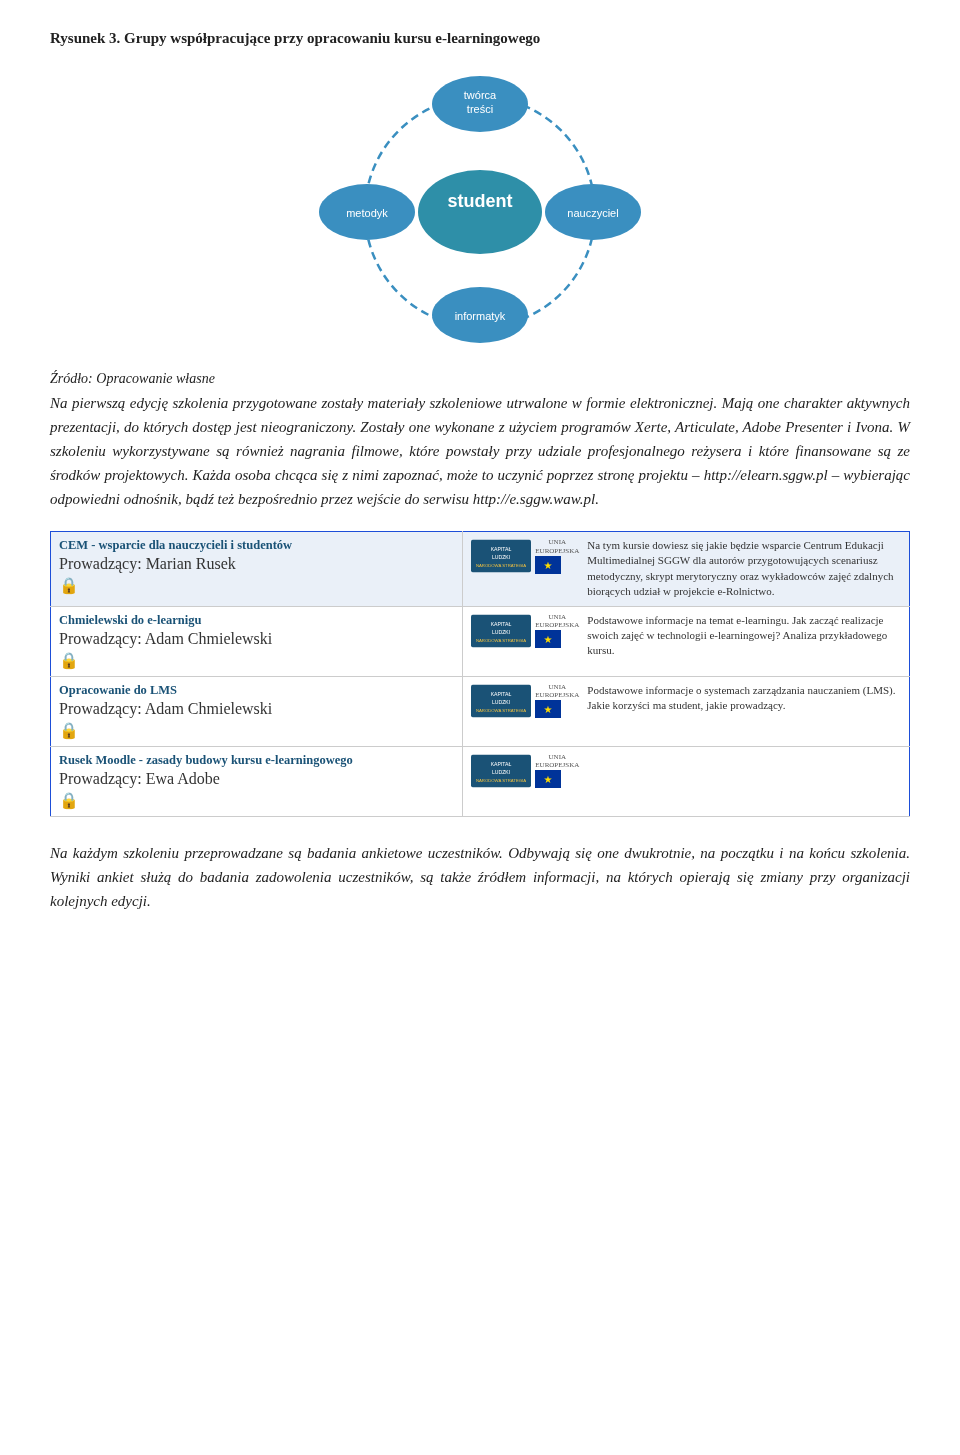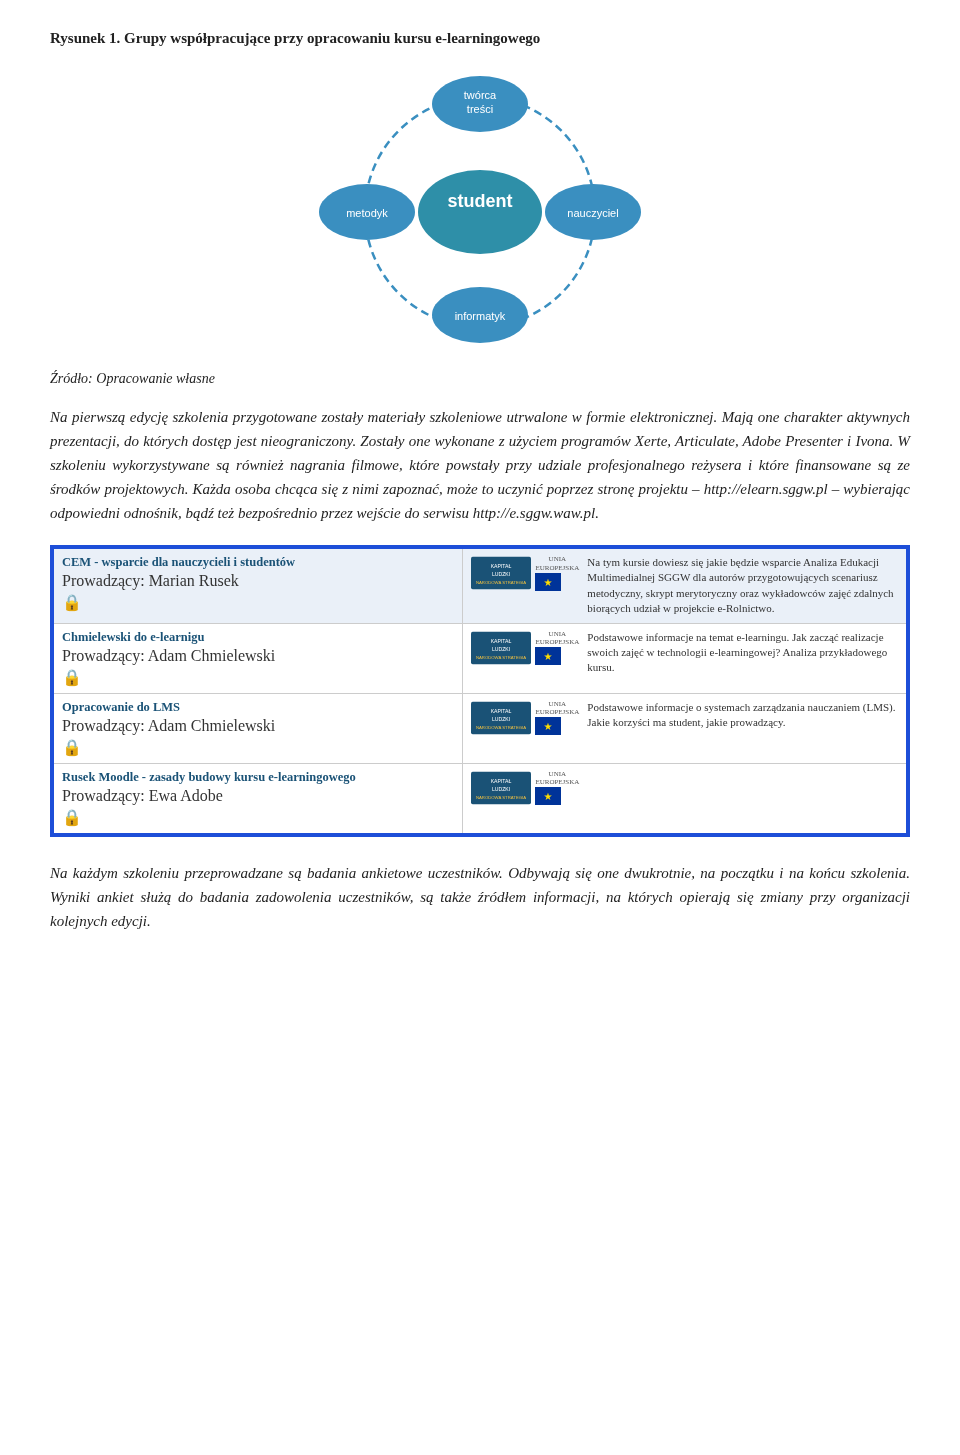--- a/index.html
+++ b/index.html
@@ -29,37 +29,37 @@
 
     .diagram-svg-wrapper {
       width: 360px;
       height: 280px;
     }
 
     
     .source-text {
       font-style: italic;
       font-size: 14px;
-      margin-bottom: 18px;
+      margin-bottom: 4px;
     }
 
     
     .body-text {
       text-align: justify;
       line-height: 1.6;
       margin-bottom: 14px;
       font-size: 15px;
       font-style: italic;
     }
 
     
     .course-table {
       width: 100%;
       border-collapse: collapse;
-      border: 4px solid #1d4ed8;
+      border: 1px solid #1d4ed8;
       margin: 20px 0 24px 0;
       font-size: 12px;
     }
 
     .course-table tr {
       border-bottom: 1px solid #ccc;
     }
 
     .course-table td {
       padding: 6px 8px;
@@ -137,21 +137,21 @@
     }
 
     
     .row-highlight-blue {
       background-color: #eaf0f8;
     }
   </style>
 </head>
 <body>
 
-<div class="figure-title">Rysunek 1. Grupy współpracujące przy opracowaniu kursu e-learningowego</div>
+<div class="figure-title">Rysunek 3. Grupy współpracujące przy opracowaniu kursu e-learningowego</div>
 
 <div class="diagram-container">
   <div class="diagram-svg-wrapper">
     <svg viewBox="0 0 360 280" xmlns="http://www.w3.org/2000/svg" width="360" height="280">
 
       <circle cx="180" cy="145" r="115" fill="none" stroke="#3a8fc0" stroke-width="2.5" stroke-dasharray="8,5"></circle>
 
       <ellipse cx="180" cy="145" rx="62" ry="42" fill="#2e8fa8"></ellipse>
       <text x="180" y="140" text-anchor="middle" fill="white" font-size="18" font-weight="bold" font-family="Arial, sans-serif">student</text>
 
@@ -195,21 +195,21 @@
             <text x="35" y="32" text-anchor="middle" fill="#f0c040" font-size="5" font-family="Arial">NARODOWA STRATEGIA</text>
           </svg>
           <div class="eu-logo-block">
             <div class="eu-text-small">UNIA<br>EUROPEJSKA</div>
             <svg class="eu-flag" viewBox="0 0 26 18">
               <rect width="26" height="18" fill="#003399"></rect>
               <text x="13" y="13" text-anchor="middle" font-size="10" fill="#FFDD00">★</text>
             </svg>
           </div>
         </div>
-        <div class="course-desc">Na tym kursie dowiesz się jakie będzie wsparcie Analiza Edukacji Multimedialnej SGGW dla autorów przygotowujących scenariusz metodyczny, skrypt merytoryczny oraz wykładowców zajęć zdalnych biorących udział w projekcie e-Rolnictwo.</div>
+        <div class="course-desc">Na tym kursie dowiesz się jakie będzie wsparcie Centrum Edukacji Multimedialnej SGGW dla autorów przygotowujących scenariusz metodyczny, skrypt merytoryczny oraz wykładowców zajęć zdalnych biorących udział w projekcie e-Rolnictwo.</div>
       </div>
     </td>
   </tr>
 
   <tr>
     <td class="left-cell">
       <div class="course-title">Chmielewski do e-learnigu</div>
       <div class="course-presenter">Prowadzący: Adam Chmielewski</div>
       <span class="course-icon">🔒</span>
     </td>

